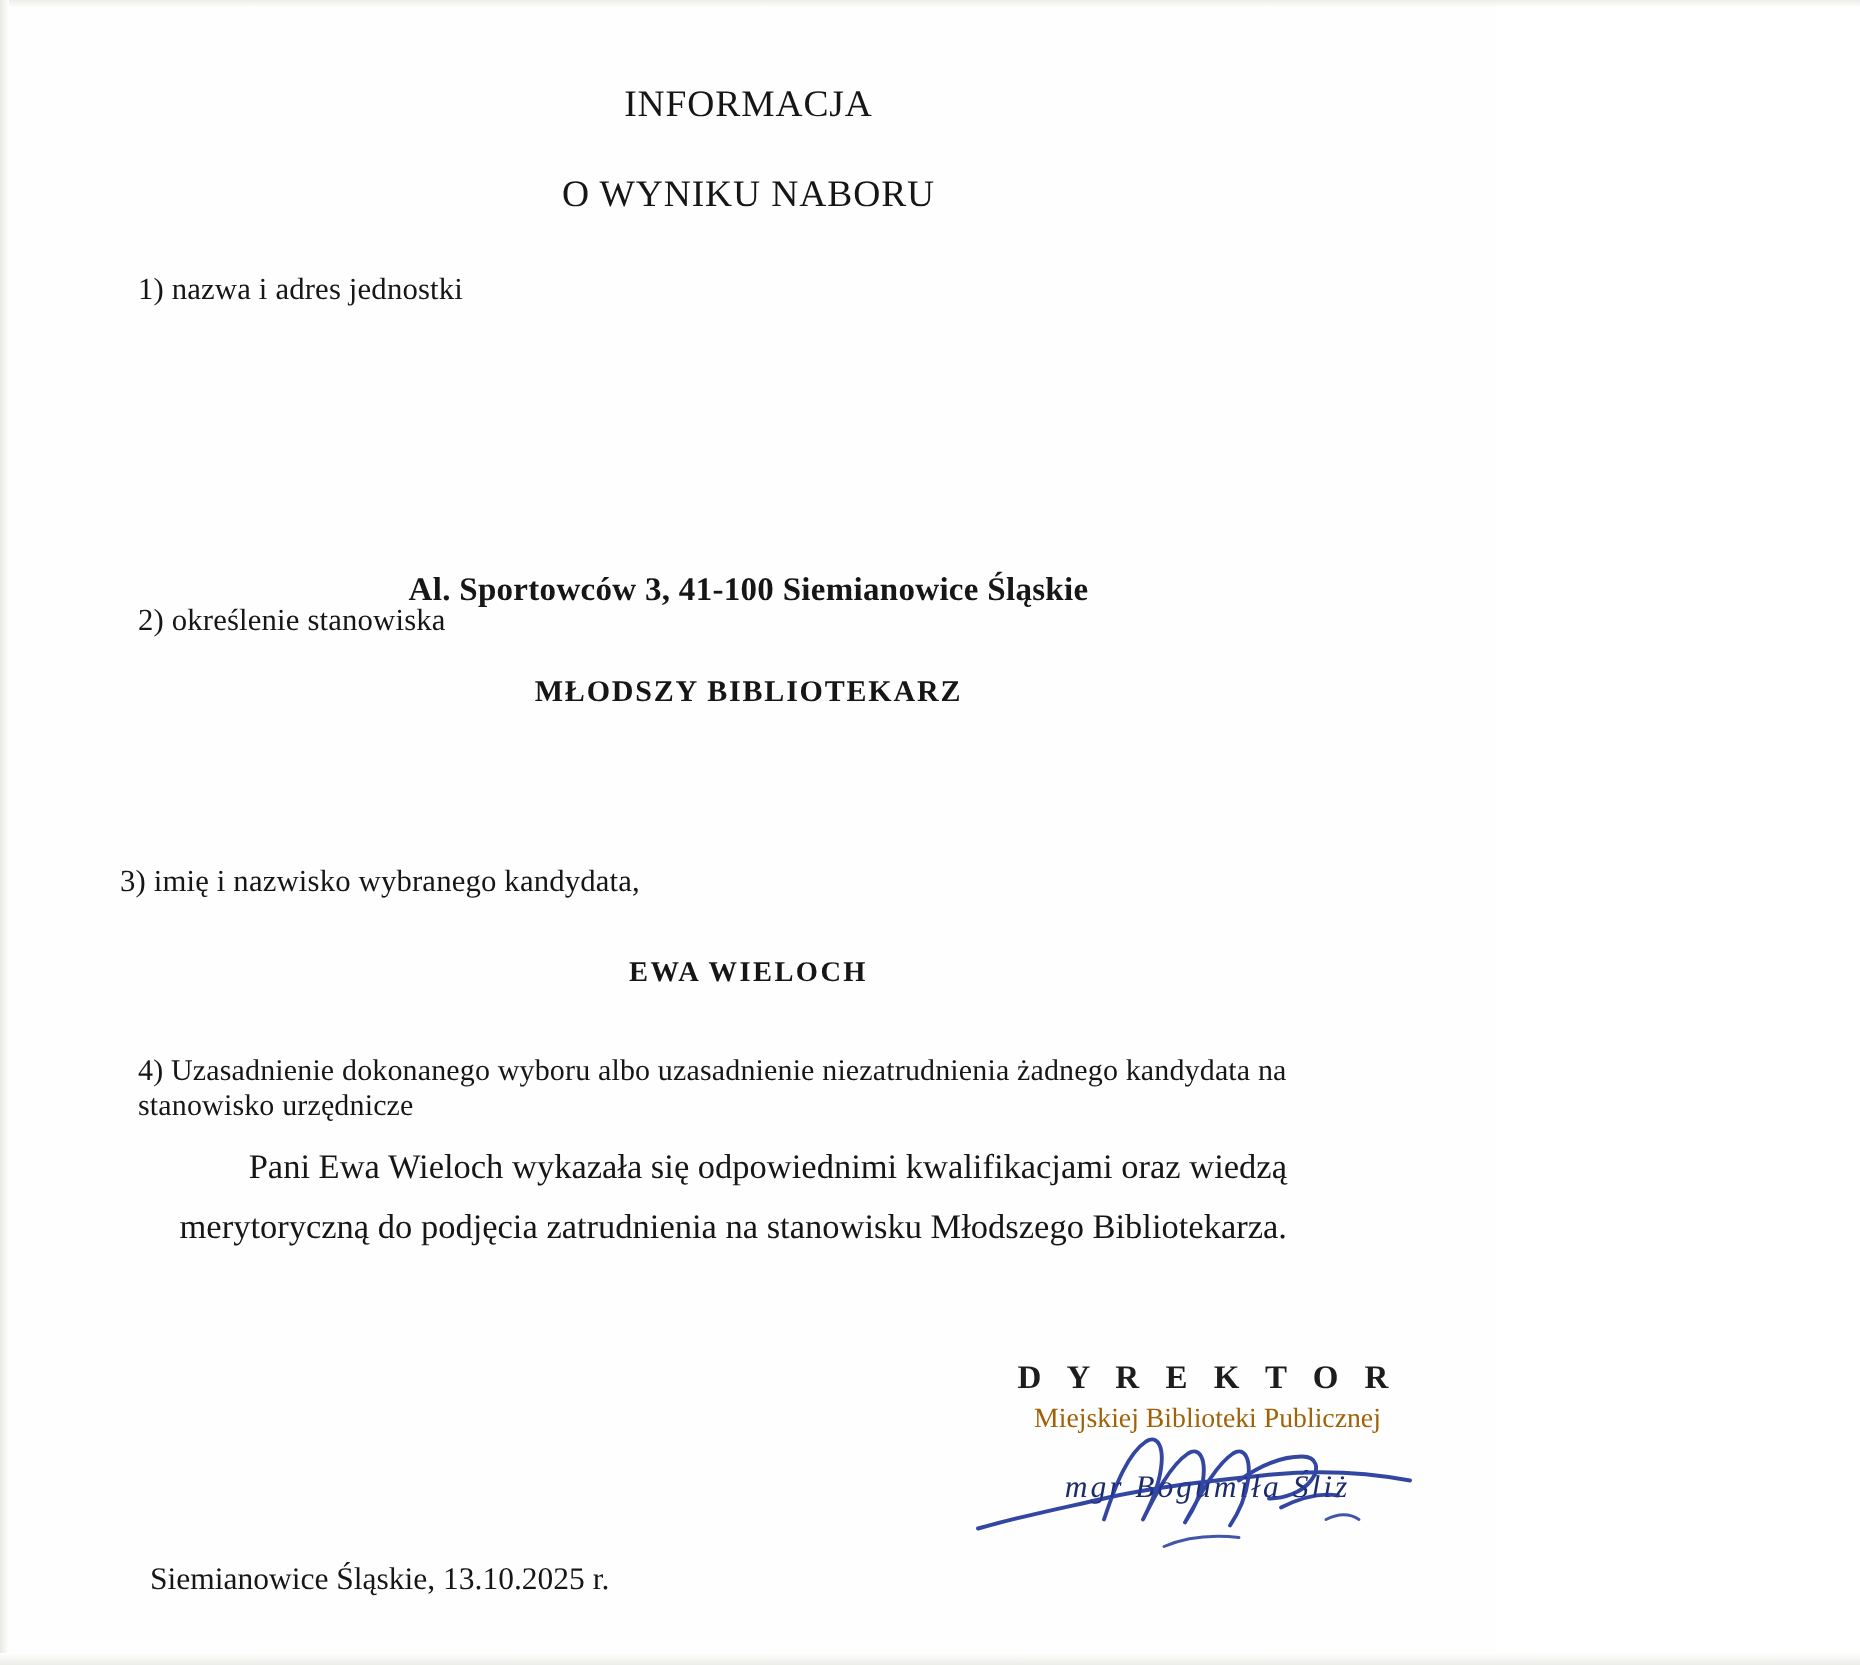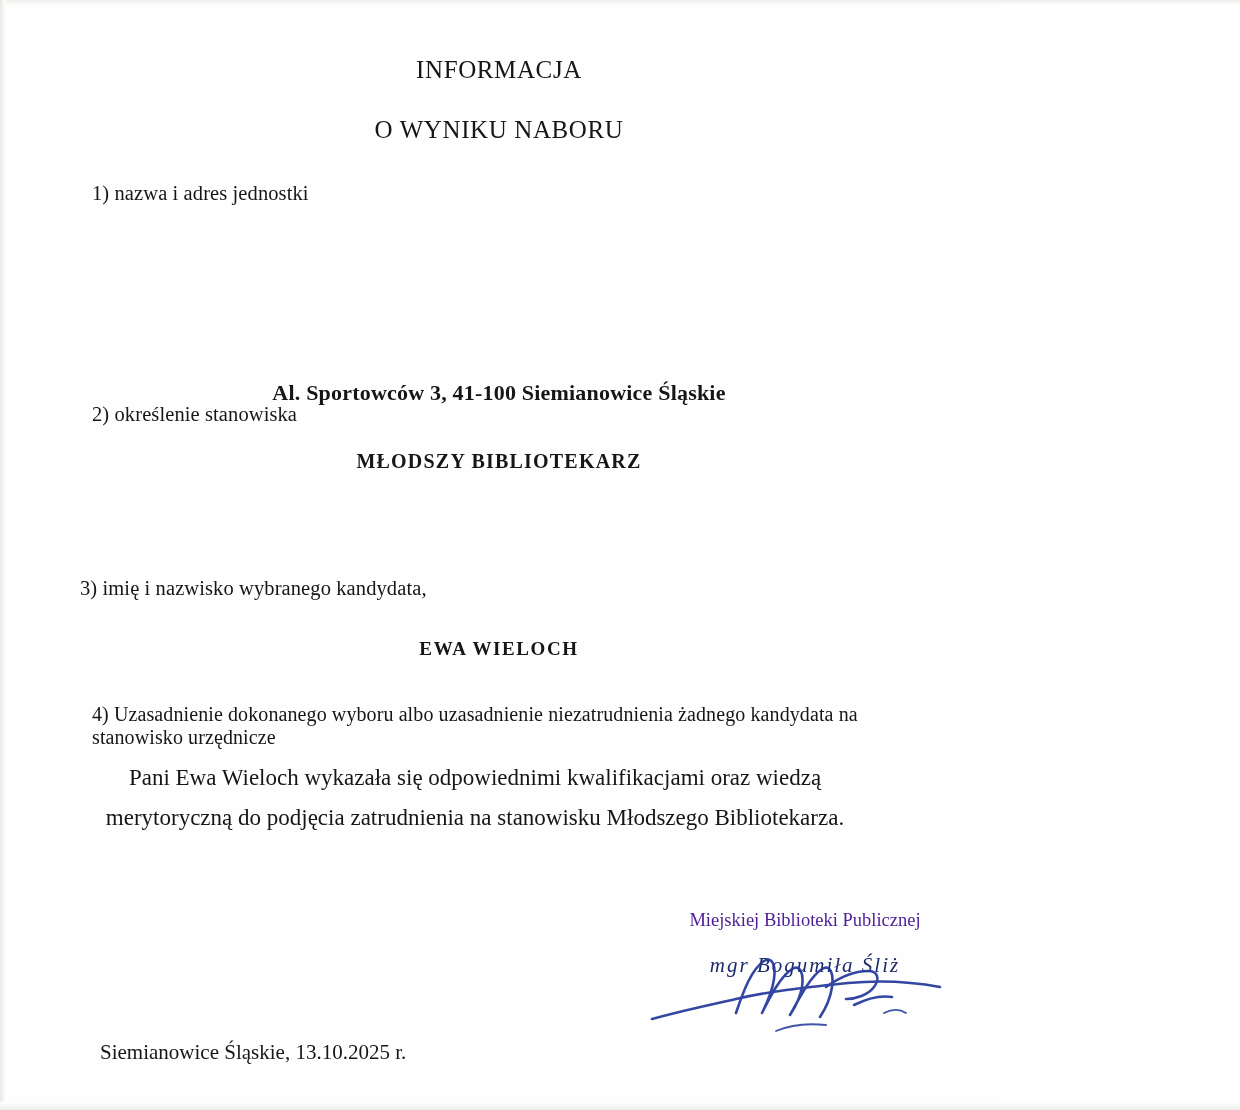--- a/index.html
+++ b/index.html
@@ -95,42 +95,42 @@
     font-weight: 700;
     letter-spacing: 1.6px;
   }
 
   .body-par {
     position: absolute;
     left: 92px;
     right: 140px;
     font-size: 23px;
     line-height: 1.72;
-    text-align: center;
+    text-align: right;
   }
 
   
   .stamp {
     position: absolute;
     left: 640px;
     top: 905px;
     width: 330px;
     height: 135px;
   }
   .stamp-line1 {
     font-size: 22px;
     letter-spacing: 6px;
     font-weight: 700;
     color: #1d1d1d;
     text-align: center;
     white-space: nowrap;
   }
   .stamp-line2 {
     font-size: 18.5px;
-    color: #4c1d95;
+    color: #a16207;
     text-align: center;
     margin-top: 5px;
     white-space: nowrap;
   }
   .stamp-line3 {
     font-size: 21px;
     color: #1c2b6b;
     text-align: center;
     margin-top: 22px;
     font-style: italic;
@@ -178,20 +178,21 @@
 
   <div class="label" style="left:80px; top:577px;">3) imię i nazwisko wybranego kandydata,</div>
 
   <div class="center-block candidate-name" style="top:638px;">EWA WIELOCH</div>
 
   <div class="label" style="left:92px; top:703px; right:90px; font-size:20px;">4) Uzasadnienie dokonanego wyboru albo uzasadnienie niezatrudnienia żadnego kandydata na stanowisko urzędnicze</div>
 
   <div class="body-par" style="top:758px;">Pani Ewa Wieloch wykazała się odpowiednimi kwalifikacjami oraz wiedzą merytoryczną do podjęcia zatrudnienia na stanowisku Młodszego Bibliotekarza.</div>
 
   <div class="stamp">
+    <div class="stamp-line1">D Y R E K T O R</div>
     <div class="stamp-line2">Miejskiej Biblioteki Publicznej</div>
     <div class="stamp-line3">mgr Bogumiła Śliż</div>
 
     <svg class="signature-svg" viewBox="0 0 330 95">
       <g fill="none" stroke="#22379a" stroke-width="2.6" stroke-linecap="round" stroke-linejoin="round" opacity="0.92">
         <path d="M12 72 C 48 62, 70 58, 96 52 C 130 44, 170 40, 208 36 C 240 33, 268 34, 300 40"></path>
         <path d="M96 66 C 104 42, 112 22, 124 14 C 132 9, 136 18, 134 32 C 132 46, 126 58, 122 66 C 130 50, 140 30, 152 22 C 160 17, 164 26, 162 40 C 160 52, 154 62, 150 68 C 160 50, 170 30, 182 22 C 190 17, 194 26, 192 40 C 190 54, 184 64, 180 70"></path>
         <path d="M186 40 C 200 30, 214 24, 228 24 C 238 24, 240 32, 234 40 C 228 48, 216 52, 206 52"></path>
         <path d="M214 58 C 226 52, 240 48, 252 50"></path>
       </g>

